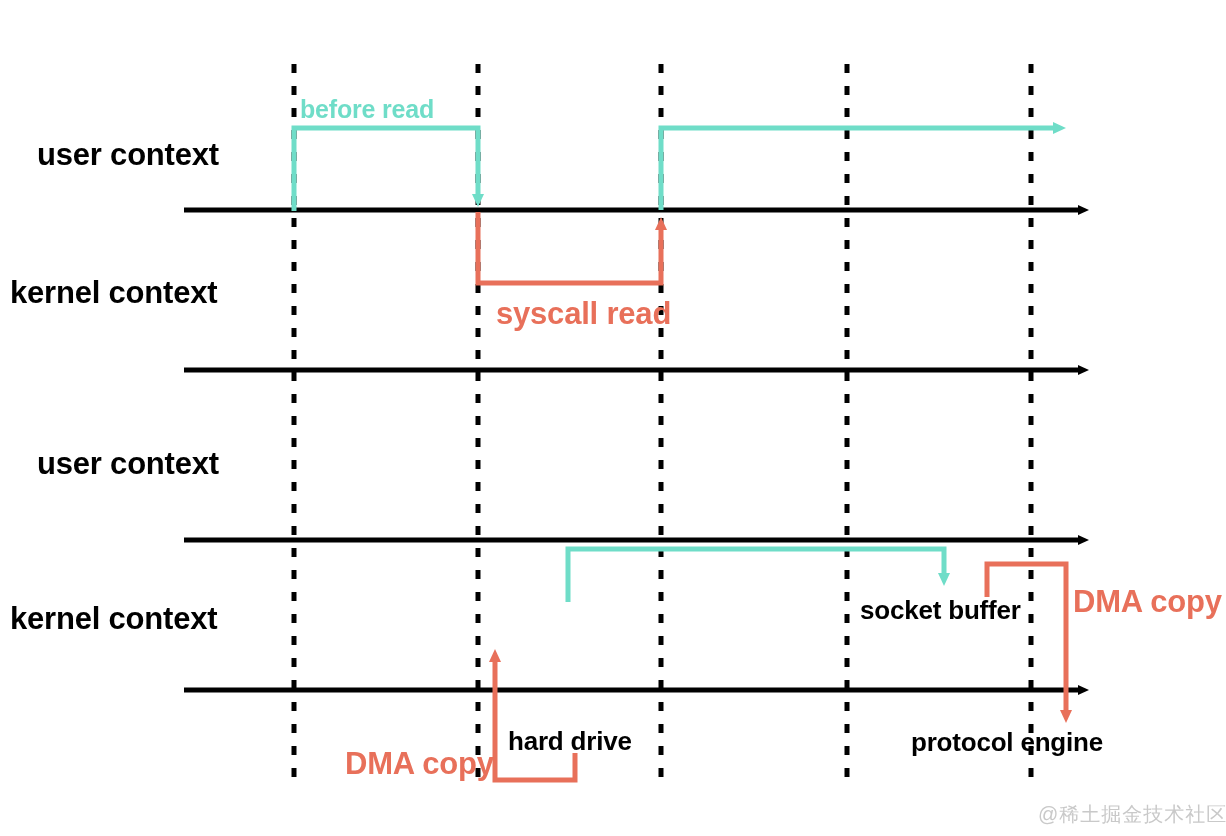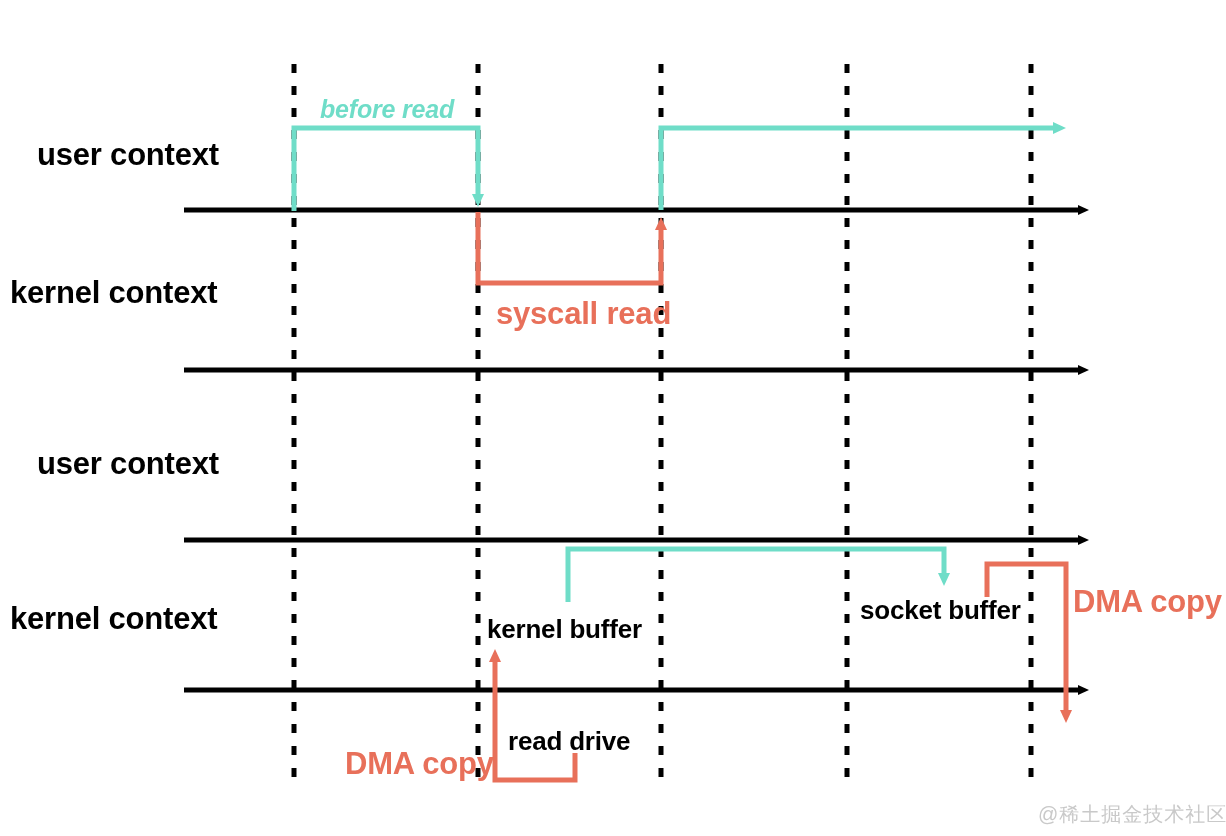--- a/index.html
+++ b/index.html
@@ -122,30 +122,30 @@
   </svg>
 
   <div class="lane-label" style="left:37px; top:137px;">user context</div>
 
   <div class="lane-label" style="left:10px; top:275px;">kernel context</div>
 
   <div class="lane-label" style="left:37px; top:446px;">user context</div>
 
   <div class="lane-label" style="left:10px; top:601px;">kernel context</div>
 
-  <div class="teal-label" style="left:320px; top:95px;font-style:italic;">before read</div>
+  <div class="teal-label" style="left:300px; top:95px;">before read</div>
 
   <div class="red-label" style="left:496px; top:296px;">syscall read</div>
 
   <div class="red-label" style="left:345px; top:746px;">DMA copy</div>
 
   <div class="red-label" style="left:1073px; top:584px;">DMA copy</div>
 
-  <div class="node-label" style="left:487px; top:614px;">kernel buffer</div>
 
   <div class="node-label" style="left:860px; top:595px;">socket buffer</div>
 
-  <div class="node-label" style="left:508px; top:726px;">read drive</div>
+  <div class="node-label" style="left:508px; top:726px;">hard drive</div>
 
+  <div class="node-label" style="left:911px; top:727px;">protocol engine</div>
 
   <div class="watermark" style="left:1038px; top:801px;">@稀土掘金技术社区</div>
 
 </div>
 
 </body></html>

